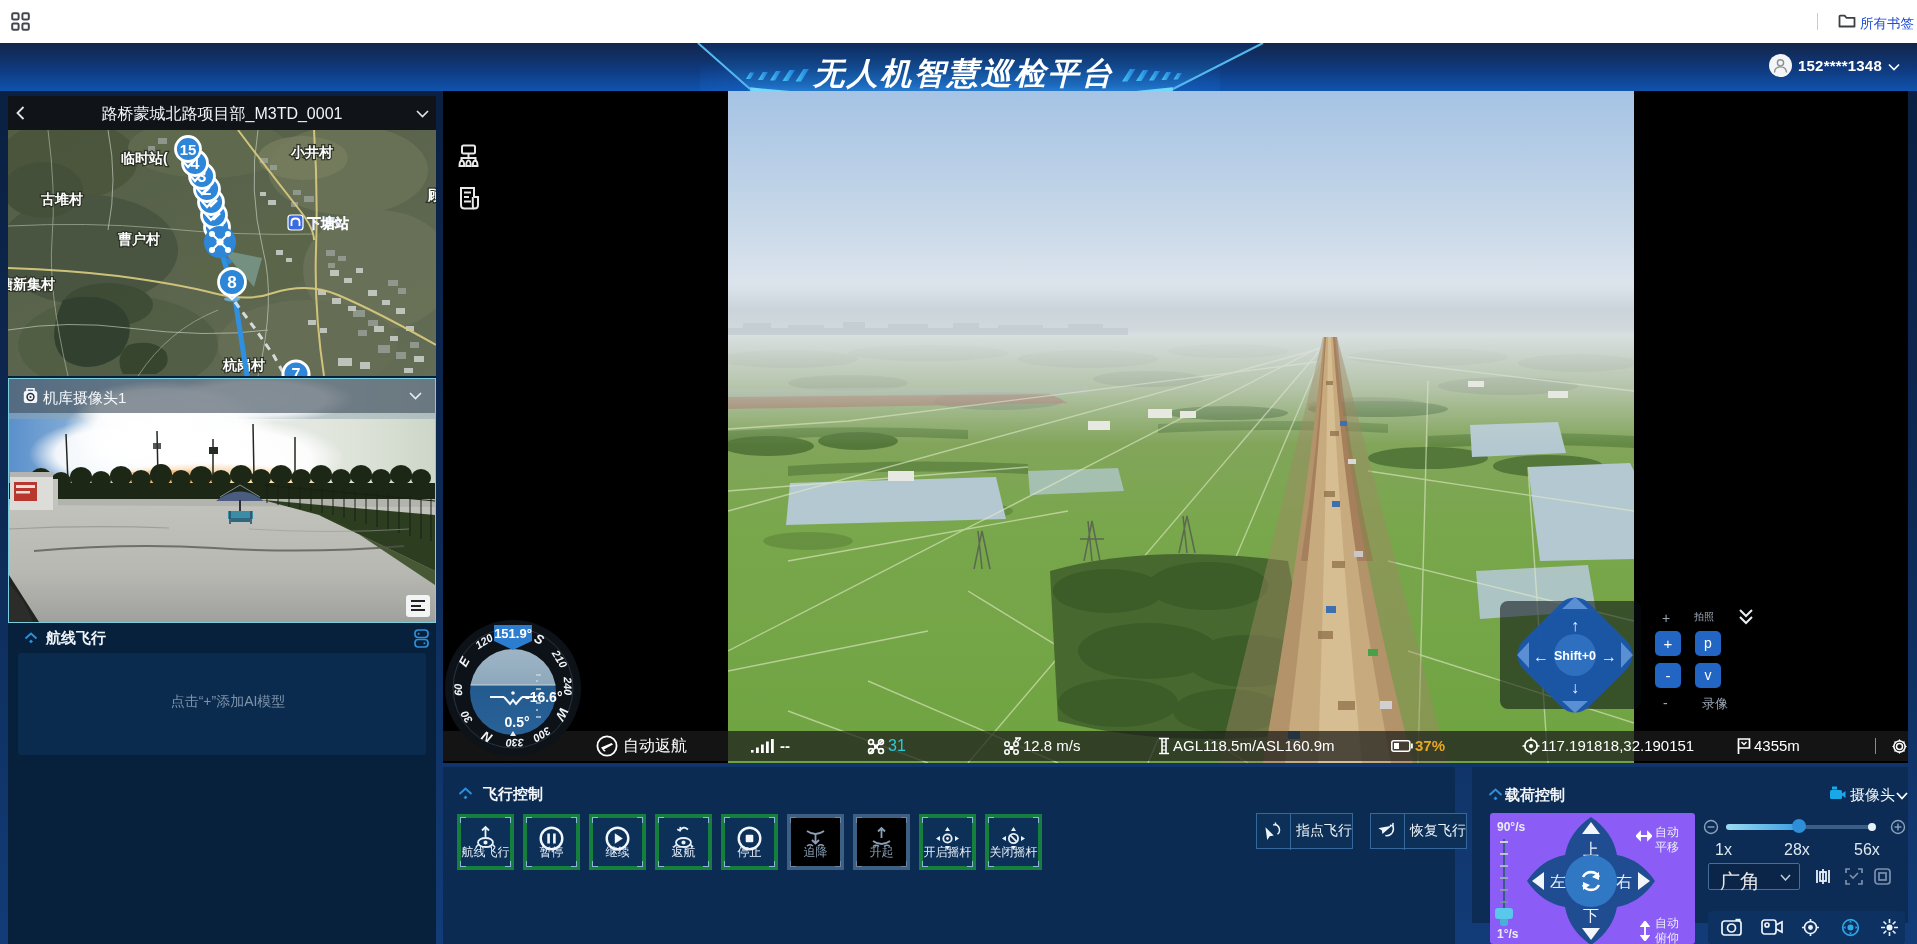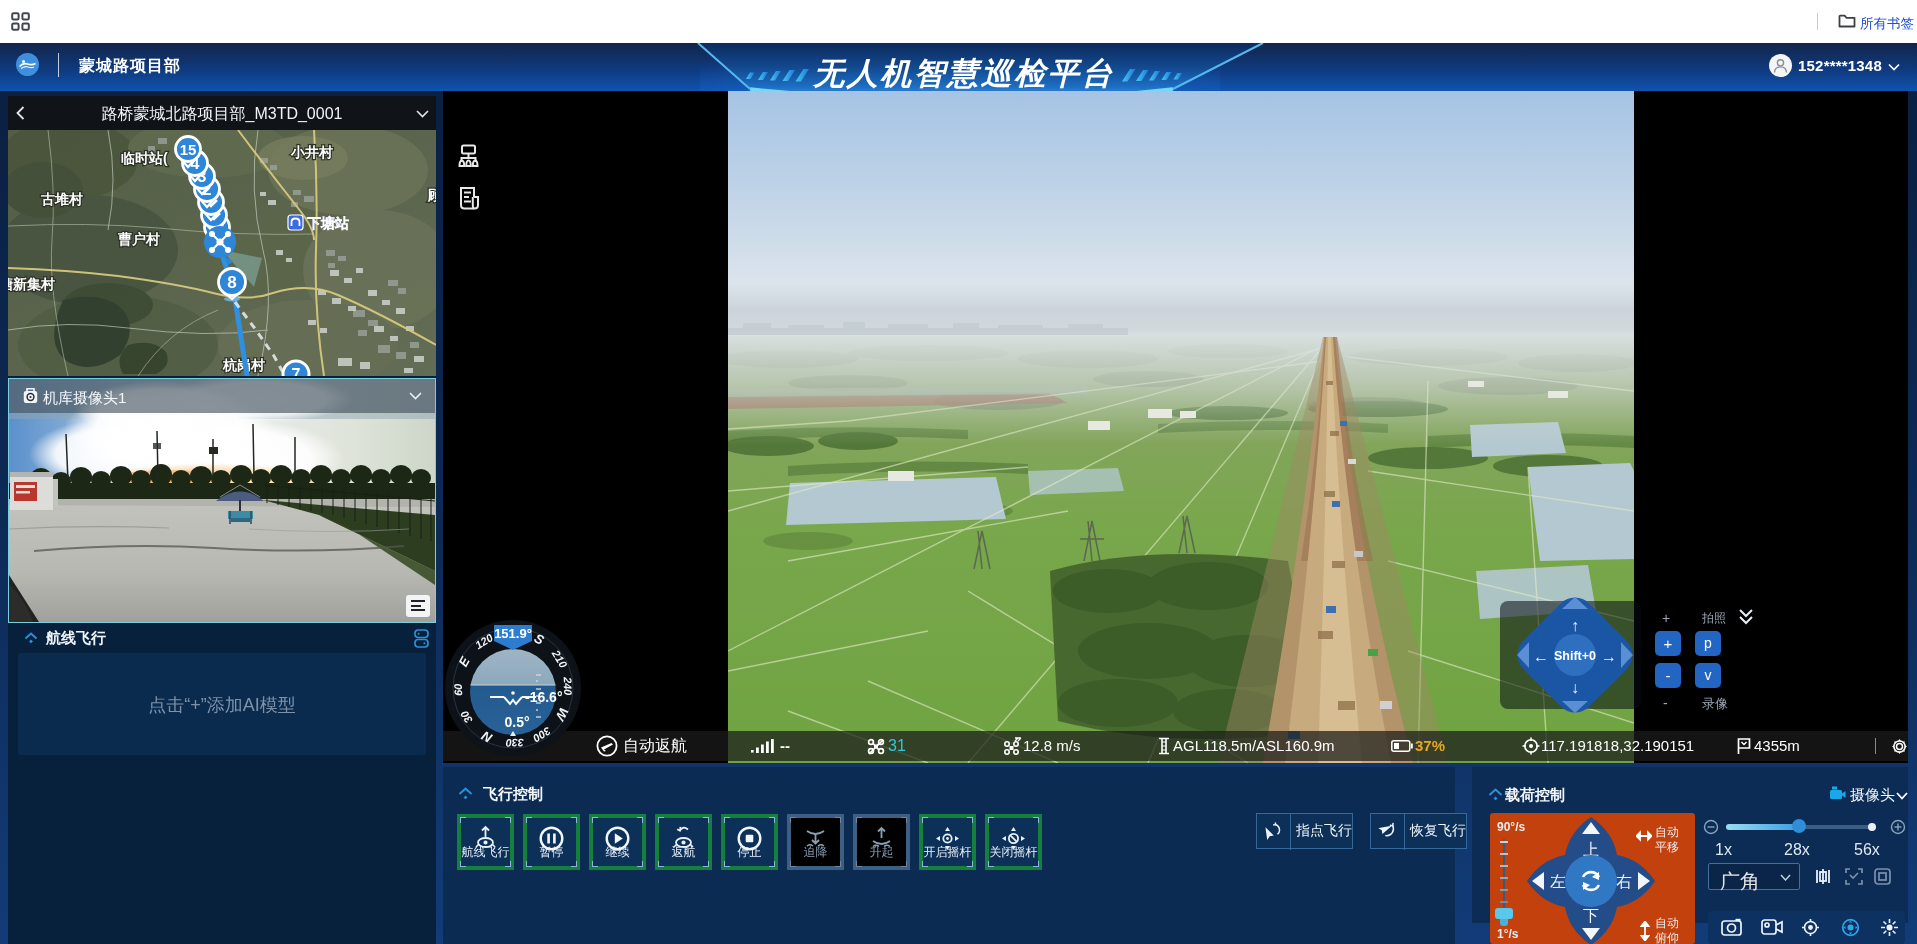--- a/index.html
+++ b/index.html
@@ -16,21 +16,21 @@
     background:radial-gradient(ellipse 90% 150% at 50% 105%, rgba(30,120,230,0.65) 0%, rgba(30,120,230,0) 70%); }
   
   #lpanel { left:8px; top:96px; width:428px; height:888px; background:#07203c; }
   #ltitle { left:0; top:0; width:428px; height:34px; background:#101419; color:#e8eef5; }
   #ltitle .t { position:absolute; left:0; right:0; top:8px; text-align:center; font-size:16px; color:#f0f4f8; }
   
   #camwrap { left:0; top:282px; width:428px; height:245px; border:1px solid #79cfdd; background:#222; }
   
   #aibar { left:0; top:530px; width:428px; height:24px; }
   #aibox { left:10px; top:557px; width:408px; height:102px; background:#0b2b4e; border-radius:3px; }
-  #aibox span { position:absolute; width:100%; top:40px; text-align:center; color:#7d92aa; font-size:18px; }
+  #aibox span { position:absolute; width:100%; top:40px; text-align:center; color:#7d92aa; font-size:14px;margin-left:6px; }
   
   #center { left:443px; top:91px; width:1465px; height:672px; background:#000; overflow:hidden; }
   
   #statusbar { left:443px; top:731px; width:1465px; height:30px; background:rgba(26,28,26,0.72); color:#fff; font-size:15px; }
   .sbit { position:absolute; top:0; height:30px; line-height:30px; white-space:nowrap; }
   
   #fpanel { left:443px; top:767px; width:1012px; height:177px; background:#0b2b52; }
   #ppanel { left:1472px; top:767px; width:436px; height:156px; background:#0c2c55; }
   .phead { position:absolute; color:#f2f6fa; font-size:15px; font-weight:bold; }
   
@@ -59,30 +59,20 @@
       </g>
     </svg>
     <div class="abs" style="left:1817px;top:13px;width:1px;height:17px;background:#c9c5f0"></div>
     <svg class="abs" style="left:1838px;top:13px" width="18" height="16" viewBox="0 0 18 16">
       <path d="M1.5 3.2 L1.5 13.5 L16.5 13.5 L16.5 4.8 L8.4 4.8 L6.6 2.6 L2.2 2.6 Z" fill="none" stroke="#3c4043" stroke-width="1.8" stroke-linejoin="round"></path>
     </svg>
     <div class="abs" style="left:1860px;top:15px;font-size:13.5px;color:#1d4ed8">所有书签</div>
   </div>
   <div class="abs" id="header"></div>
   <div class="abs" id="headerGlow"></div>
-  <div class="abs" id="hleft" style="left:0;top:43px;width:700px;height:48px;">
-    <svg class="abs" style="left:16px;top:10px" width="23" height="23" viewBox="0 0 23 23">
-      <circle cx="11.5" cy="11.5" r="11.5" fill="#3e8fdd"></circle>
-      <path d="M3.5 13.5 Q7 9.5 11.5 11 Q16 12.5 19.5 10.5" fill="none" stroke="#fff" stroke-width="1.6"></path>
-      <path d="M5 15.5 Q9 13 12 14 Q15.5 15.2 18 14" fill="none" stroke="#e8f2ff" stroke-width="1.2"></path>
-      <circle cx="7.5" cy="8.5" r="1.5" fill="#fff"></circle>
-    </svg>
-    <div class="abs" style="left:58px;top:10px;width:1px;height:24px;background:rgba(255,255,255,0.75)"></div>
-    <div class="abs" style="left:79px;top:13px;font-size:16px;font-weight:bold;color:#ffffff;letter-spacing:1px">蒙城路项目部</div>
-  </div>
   <div class="abs" id="huser" style="left:1700px;top:43px;width:217px;height:48px;color:#fff">
     <svg class="abs" style="left:69px;top:11px" width="23" height="23" viewBox="0 0 23 23">
       <circle cx="11.5" cy="11.5" r="11.5" fill="#f3f5f7"></circle>
       <circle cx="11.5" cy="8.8" r="3.1" fill="none" stroke="#8b9096" stroke-width="1.4"></circle>
       <path d="M5.5 18.5 Q5.8 12.9 11.5 12.9 Q17.2 12.9 17.5 18.5" fill="none" stroke="#8b9096" stroke-width="1.4"></path>
     </svg>
     <div class="abs" style="left:98px;top:14px;font-size:15px;font-weight:bold;letter-spacing:0.2px">152****1348</div>
     <svg class="abs" style="left:188px;top:20px" width="12" height="8" viewBox="0 0 12 8">
         <path d="M1 1.5 L6 6.5 L11 1.5" fill="none" stroke="#fff" stroke-width="1.6"></path>
       </svg>
@@ -782,21 +772,21 @@
           <text x="0" y="38">↓</text>
           <text x="-34" y="7">←</text>
           <text x="34" y="7">→</text>
       </g>
       <circle r="21" fill="#2e6fc0"></circle>
       <text x="0" y="4.5" text-anchor="middle" font-size="12.5" font-weight="bold" fill="#fff" font-family="Liberation Sans,sans-serif">Shift+0</text>
     </g>
   </svg>
   <div class="abs" style="left:1650px;top:600px;width:110px;height:115px;color:#9aa6b4;font-size:14px">
     <span style="position:absolute;left:12px;top:10px">+</span>
-    <span style="position:absolute;left:52px;top:10px;font-size:12px">拍照</span>
+    <span style="position:absolute;left:44px;top:10px;font-size:10px">拍照</span>
     <svg style="position:absolute;left:88px;top:8px" width="16" height="18" viewBox="0 0 16 18">
         <g fill="none" stroke="#e8eef4" stroke-width="2">
           <path d="M2 2 L8 8 L14 2"></path>
           <path d="M2 9 L8 15 L14 9"></path>
         </g>
       </svg>
     <div style="position:absolute;left:5px;top:31px;width:26px;height:25px;background:#2265c2;border-radius:5px;color:#fff;text-align:center;line-height:25px;font-size:15px">+</div>
     <div style="position:absolute;left:45px;top:31px;width:26px;height:25px;background:#2265c2;border-radius:5px;color:#fff;text-align:center;line-height:25px;font-size:14px">p</div>
     <div style="position:absolute;left:5px;top:63px;width:26px;height:25px;background:#2265c2;border-radius:5px;color:#fff;text-align:center;line-height:25px;font-size:15px">-</div>
     <div style="position:absolute;left:45px;top:63px;width:26px;height:25px;background:#2265c2;border-radius:5px;color:#fff;text-align:center;line-height:25px;font-size:14px">v</div>
@@ -967,21 +957,21 @@
     <svg class="abs" style="left:357px;top:19px" width="17" height="15" viewBox="0 0 17 15">
       <rect x="1" y="4" width="12" height="9" rx="1.5" fill="#18a8e8"></rect>
       <path d="M13 7.5 L16.5 5 L16.5 12 L13 9.5" fill="#18a8e8"></path>
       <rect x="3" y="0.5" width="5" height="3" fill="#18a8e8"></rect>
     </svg>
     <div class="abs" style="left:378px;top:19px;font-size:15px;color:#f0f5fa">摄像头</div>
     <svg class="abs" style="left:424px;top:25px" width="12" height="8" viewBox="0 0 12 8">
         <path d="M1 1 L6 6.5 L11 1" fill="none" stroke="#fff" stroke-width="1.8"></path>
       </svg>
 
-    <div class="abs" style="left:18px;top:46px;width:205px;height:131px;background:#c2410c;border-radius:3px;overflow:hidden">
+    <div class="abs" style="left:18px;top:46px;width:205px;height:131px;background:#8b5cf6;border-radius:3px;overflow:hidden">
       <span style="position:absolute;left:7px;top:7px;color:#e8eef4;font-size:12px;font-weight:bold">90°/s</span>
       <div style="position:absolute;left:13px;top:26px;width:2px;height:86px;background:#3a5a80"></div>
       <div style="position:absolute;left:10px;top:28px;width:8px;height:2px;background:#c8d4e0"></div>
       <div style="position:absolute;left:10px;top:40px;width:8px;height:2px;background:#b8c4d4"></div>
       <div style="position:absolute;left:10px;top:52px;width:8px;height:2px;background:#a8b8c8"></div>
       <div style="position:absolute;left:10px;top:64px;width:8px;height:2px;background:#98a8bc"></div>
       <div style="position:absolute;left:10px;top:76px;width:8px;height:2px;background:#8898b0"></div>
       <div style="position:absolute;left:10px;top:88px;width:8px;height:2px;background:#7888a4"></div>
       <div style="position:absolute;left:5px;top:95px;width:18px;height:11px;background:#5ac8ea;border-radius:3px"></div>
       <div style="position:absolute;left:10px;top:106px;width:8px;height:7px;background:#4ab0d8;border-radius:0 0 3px 3px"></div>

